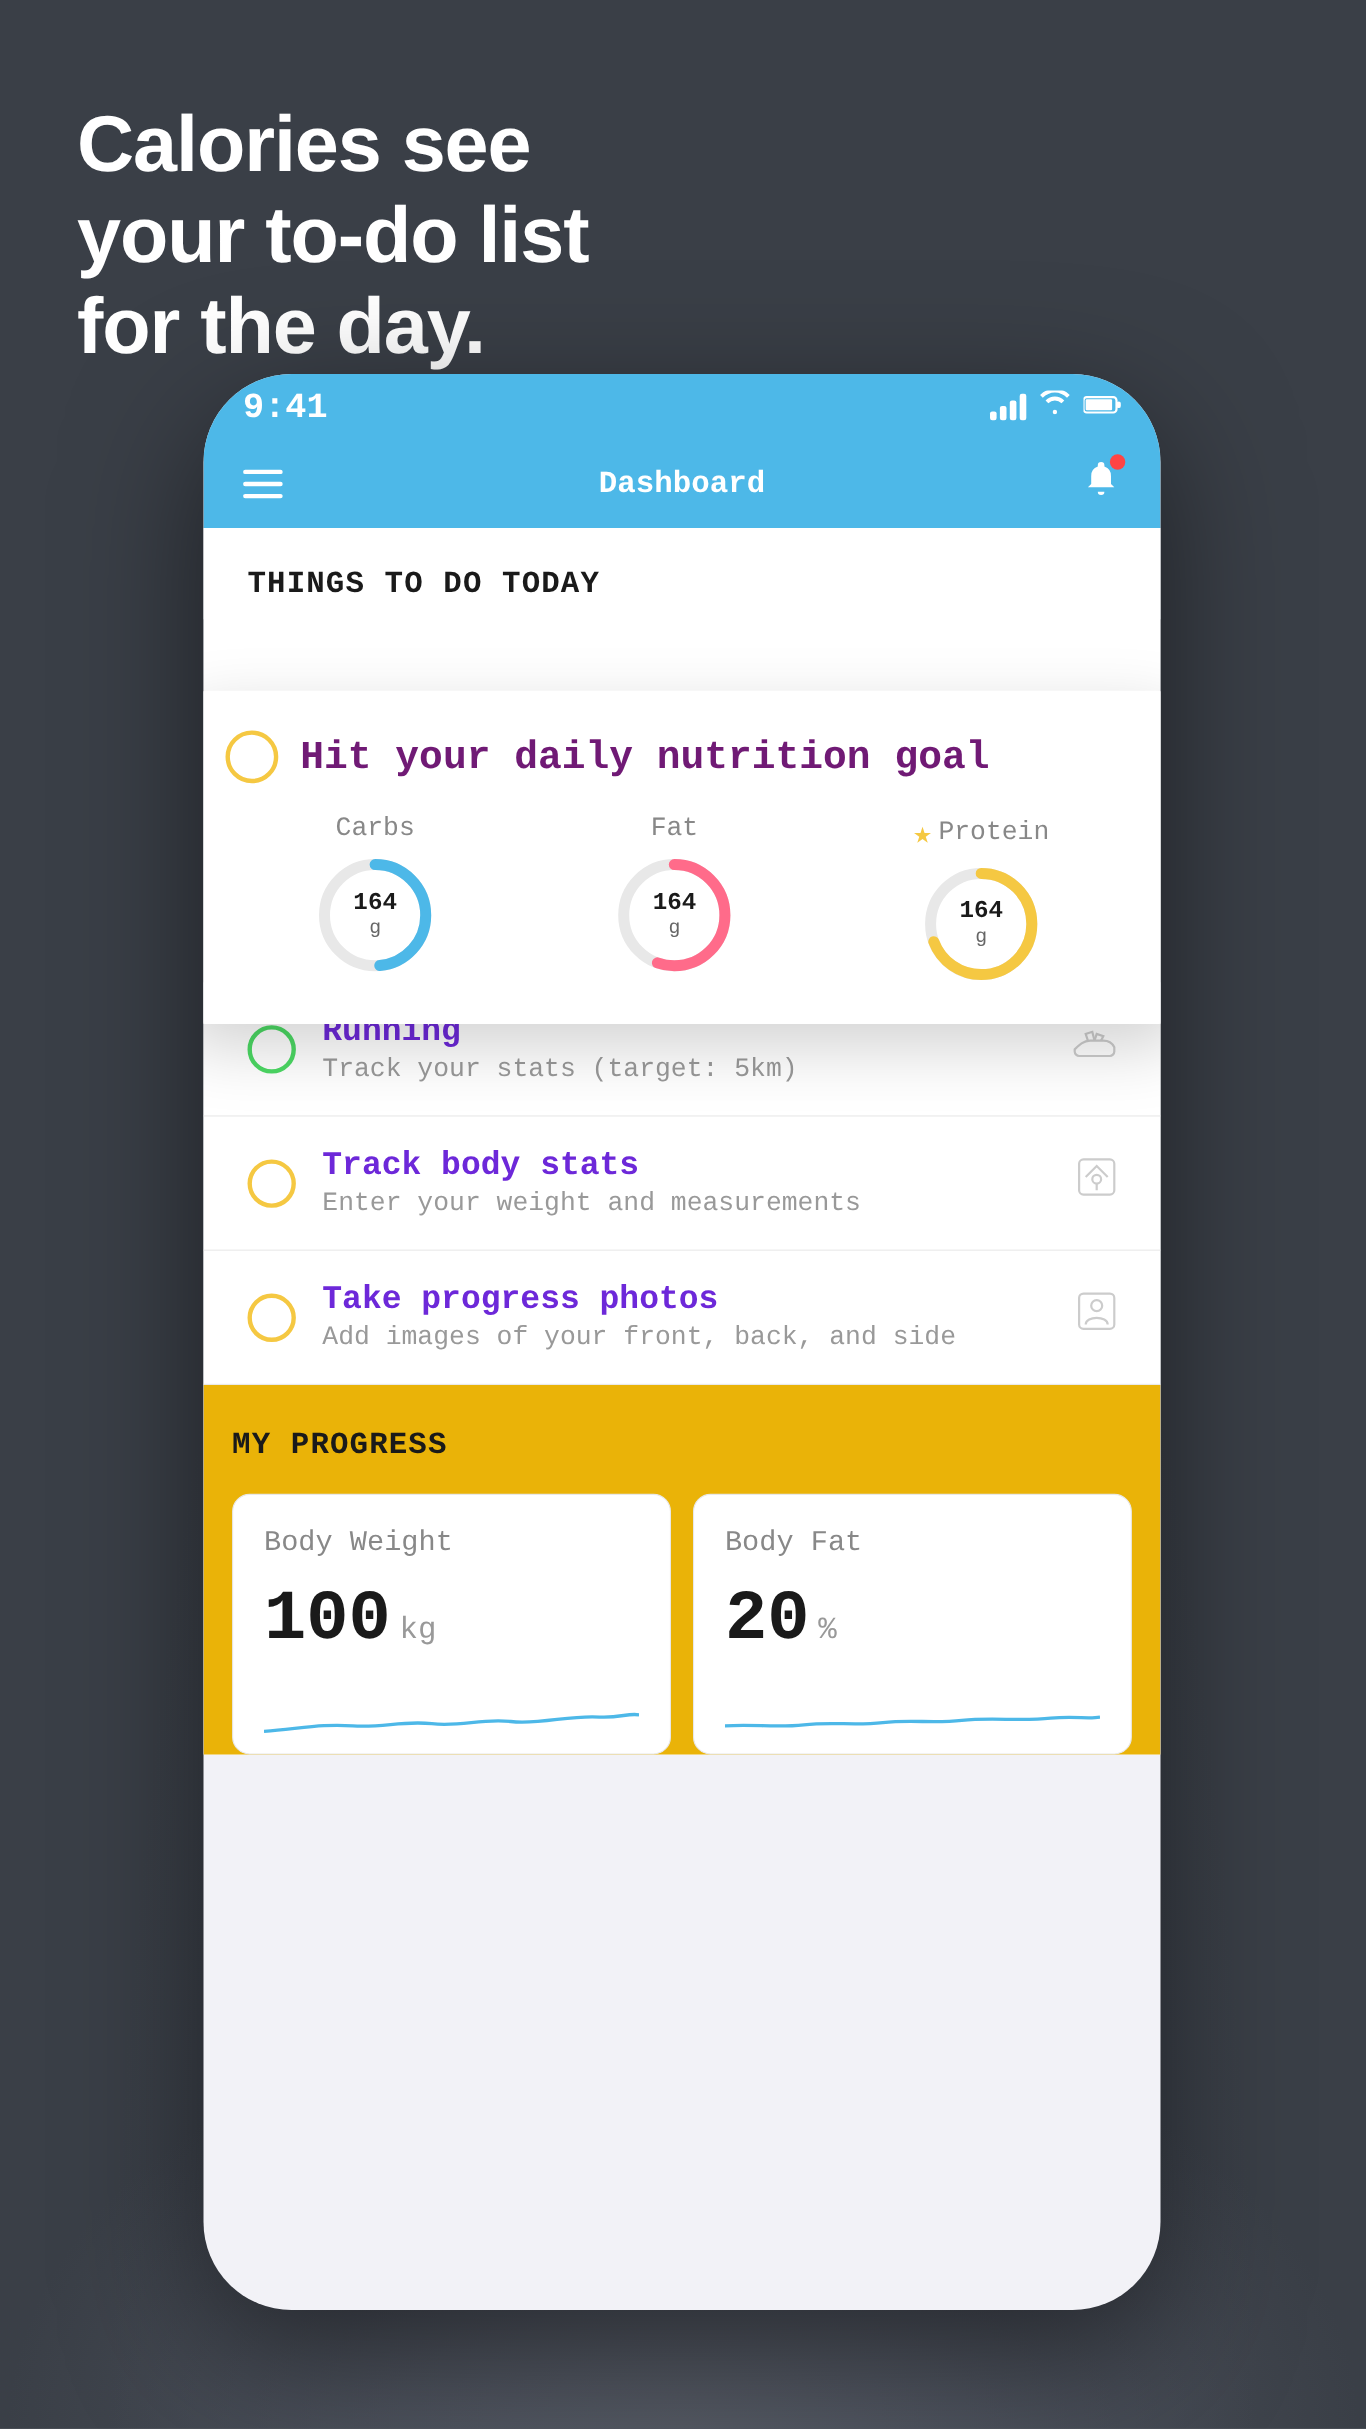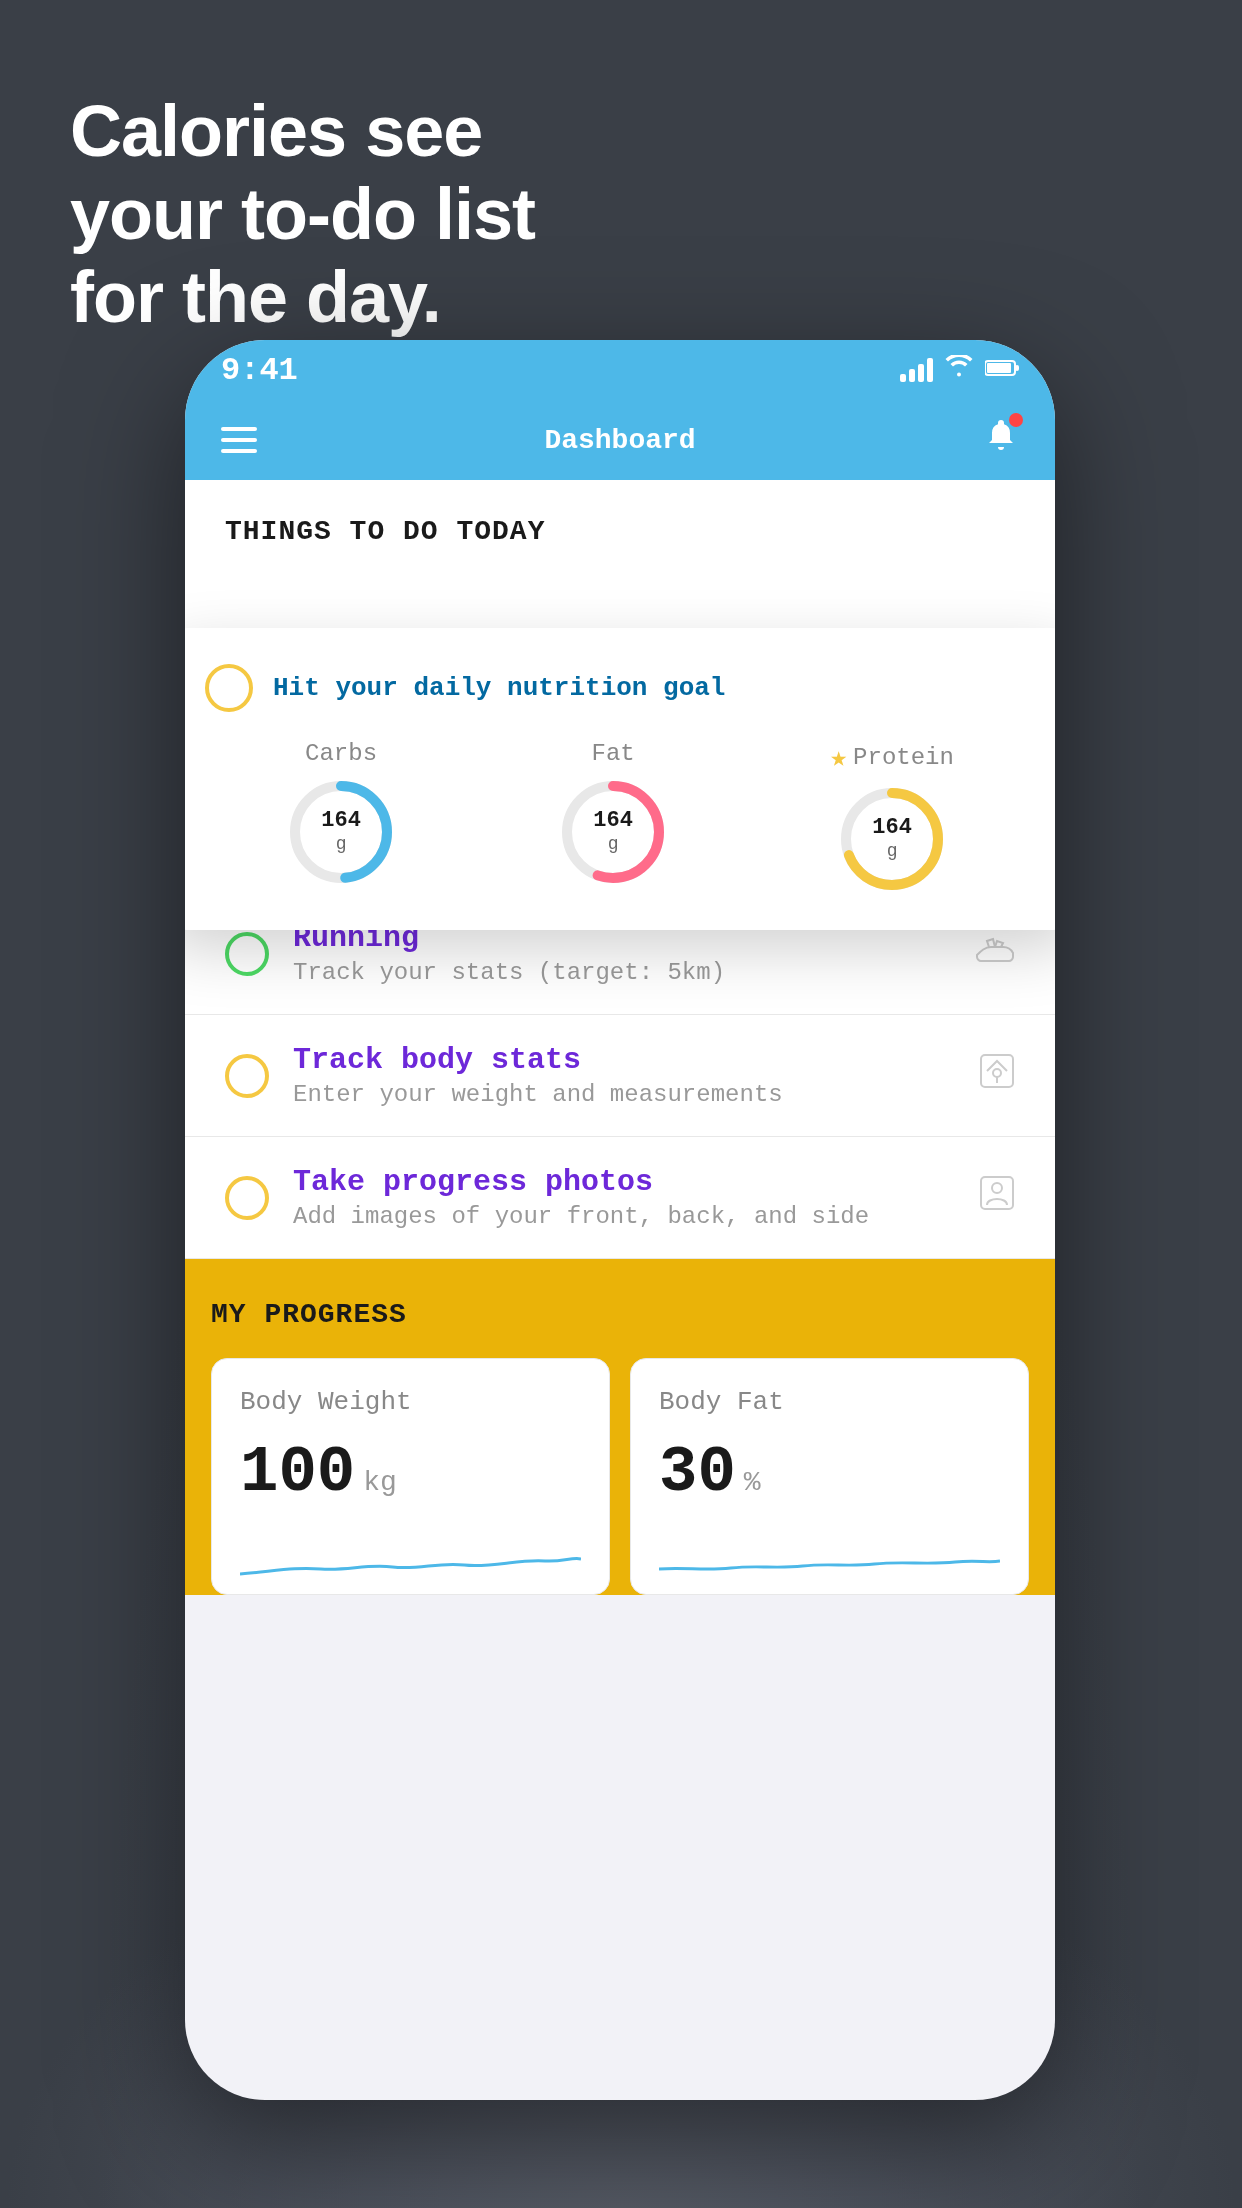--- a/index.html
+++ b/index.html
@@ -161,23 +161,23 @@
     }
     .circle-check {
       width: 48px;
       height: 48px;
       border-radius: 50%;
       border: 4px solid #f5c842;
       background: transparent;
       flex-shrink: 0;
     }
     .card-title {
-      font-size: 26px;
+      font-size: 36px;
       font-weight: 600;
-      color: #0369a1;
+      color: #701a75;
     }
 
     .nutrition-grid {
       display: flex;
       justify-content: space-around;
       align-items: flex-start;
     }
     .nutrition-item {
       display: flex;
       flex-direction: column;
@@ -503,21 +503,21 @@
             <span class="progress-unit">kg</span>
           </div>
           <svg class="mini-chart" viewBox="0 0 380 60" preserveAspectRatio="none">
             <path d="M0 45 C40 42 60 38 90 40 C120 42 140 35 170 38 C200 41 220 33 250 36 C280 39 310 30 340 32 C360 33 370 28 380 30" fill="none" stroke="#4db8e8" stroke-width="3"></path>
           </svg>
         </div>
 
         <div class="progress-card">
           <div class="progress-card-title">Body Fat</div>
           <div class="progress-value">
-            <span class="progress-number">30</span>
+            <span class="progress-number">20</span>
             <span class="progress-unit">%</span>
           </div>
           <svg class="mini-chart" viewBox="0 0 380 60" preserveAspectRatio="none">
             <path d="M0 40 C30 38 50 42 80 39 C110 36 130 40 160 37 C190 34 210 38 240 35 C270 32 300 36 330 33 C355 31 368 34 380 32" fill="none" stroke="#4db8e8" stroke-width="3"></path>
           </svg>
         </div>
 
       </div>
     </div>
 

